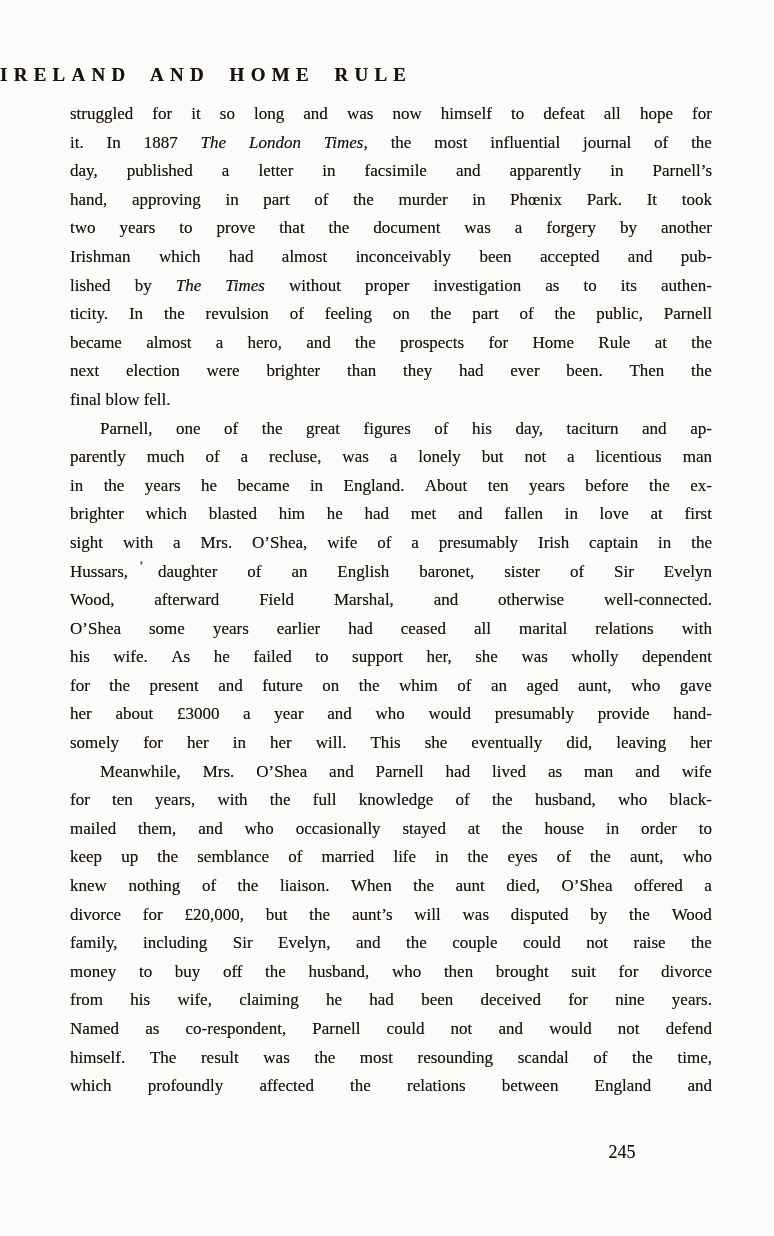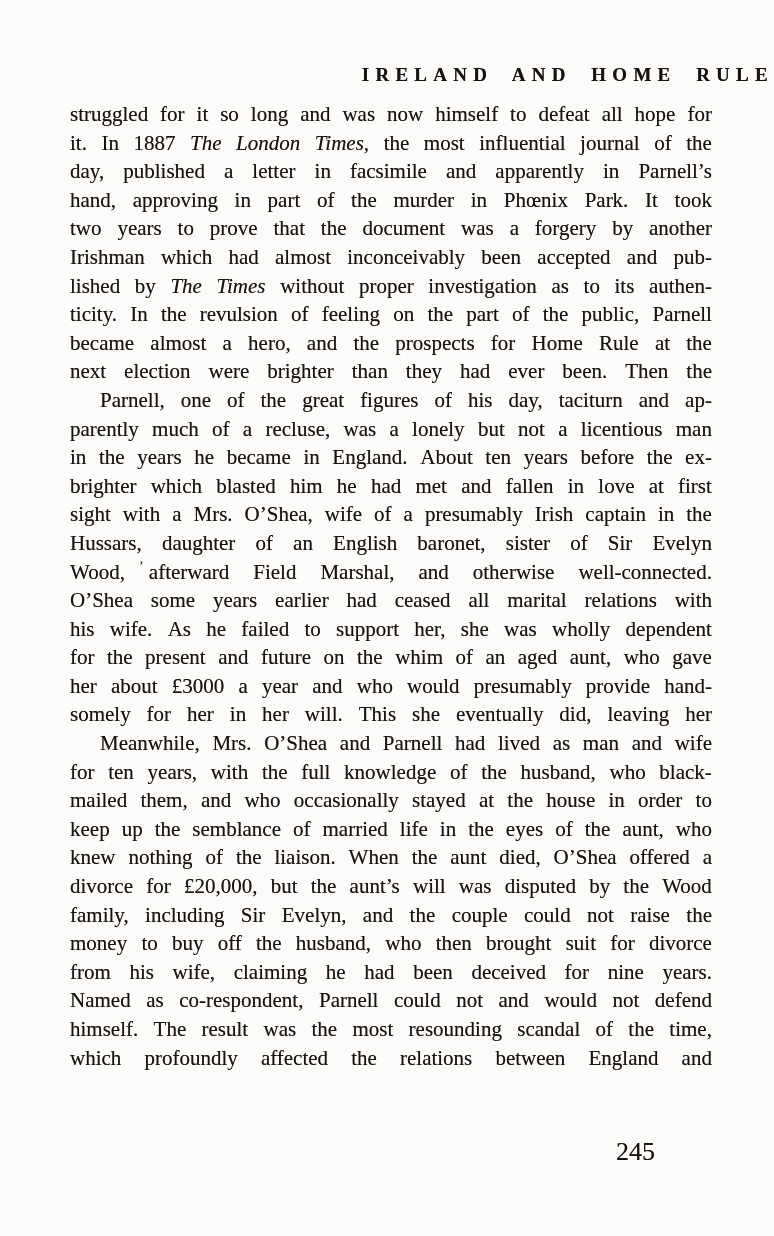--- a/index.html
+++ b/index.html
@@ -14,34 +14,34 @@
     background: #fcfbf9;
     overflow: hidden;
     font-family: "Liberation Serif", "DejaVu Serif", serif;
     color: #17130e;
   }
   .running-header {
     position: absolute;
     top: 64px;
     left: 0;
     width: 774px;
-    text-align: right;
+    text-align: left;
     font-size: 19px;
     font-weight: 700;
     letter-spacing: 0.33em;
     word-spacing: 0.45em;
     color: #17130e;
     text-shadow: 0 0 0.5px rgba(23, 19, 14, 0.65);
   }
   .text-block {
     position: absolute;
     top: 100px;
     left: 70px;
     width: 642px;
-    font-size: 21px;
+    font-size: 17px;
     line-height: 28.6px;
     text-shadow: 0 0 0.5px rgba(23, 19, 14, 0.55);
   }
   .line {
     display: flex;
     justify-content: space-between;
     height: 28.6px;
     white-space: nowrap;
   }
   .line.plain {
@@ -49,24 +49,24 @@
   }
   .line.indent {
     padding-left: 30px;
   }
   .it {
     font-style: italic;
   }
   .folio {
     position: absolute;
     top: 1138px;
-    left: 616px;
+    left: 592px;
     width: 60px;
-    text-align: left;
-    font-size: 26px;
+    text-align: center;
+    font-size: 18px;
     line-height: 28px;
     text-shadow: 0 0 0.5px rgba(23, 19, 14, 0.55);
   }
   .ink-speck {
     position: absolute;
     top: 551px;
     left: 140px;
     font-size: 15px;
     color: #2a241c;
     transform: rotate(8deg);
@@ -209,20 +209,21 @@
         <span>were</span>
         <span>brighter</span>
         <span>than</span>
         <span>they</span>
         <span>had</span>
         <span>ever</span>
         <span>been.</span>
         <span>Then</span>
         <span>the</span>
       </div>
+      <div class="line plain"><span>final blow fell.</span></div>
       <div class="line indent">
         <span>Parnell,</span>
         <span>one</span>
         <span>of</span>
         <span>the</span>
         <span>great</span>
         <span>figures</span>
         <span>of</span>
         <span>his</span>
         <span>day,</span>

